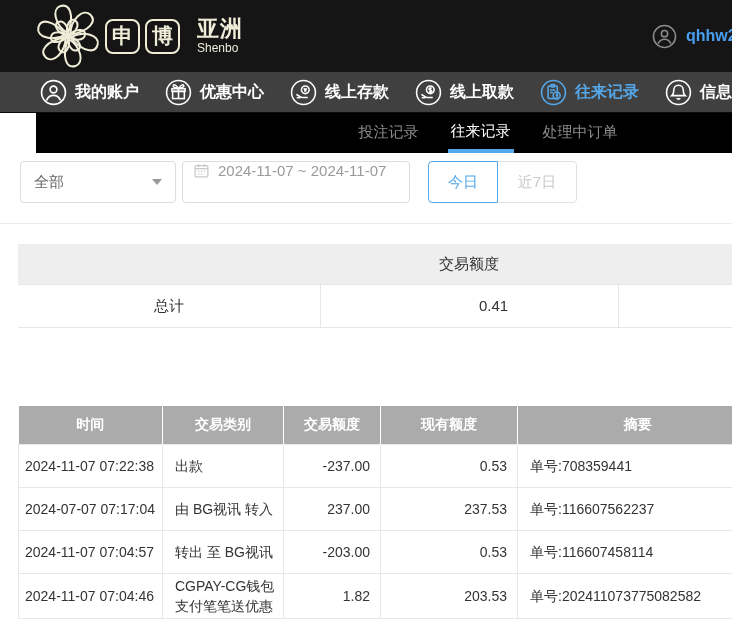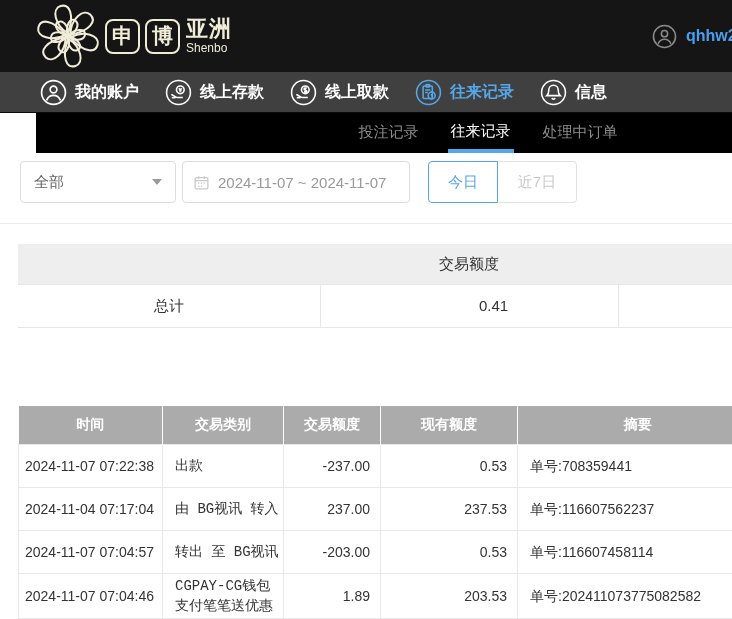--- a/index.html
+++ b/index.html
@@ -10,21 +10,21 @@
   }
   :root{--accent:#54a7e9;--cream:#efecd8;}
 
   
   .top-header{height:72px;background:#151515;position:relative;}
   .brand{position:absolute;left:34px;top:2px;display:flex;align-items:center;}
   .flower{width:68px;height:68px;color:var(--cream);}
   .logo-boxes{display:flex;gap:5px;margin-left:3px;}
   .logo-box{width:31px;height:31px;border:2px solid var(--cream);border-radius:8px;color:var(--cream);
     font-size:21px;font-weight:bold;display:flex;align-items:center;justify-content:center;}
-  .logo-right{margin-left:6px;color:var(--cream);line-height:1;}
+  .logo-right{margin-left:17px;color:var(--cream);line-height:1;}
   .logo-region{font-size:22px;font-weight:bold;letter-spacing:1px;}
   .logo-latin{font-size:12px;margin-top:2px;}
   .user-account{position:absolute;left:652px;top:0;height:72px;display:flex;align-items:center;gap:9px;cursor:pointer;}
   .user-account svg{width:25px;height:25px;color:#8a8a8a;flex:none;}
   .username{color:#4a9ef0;font-size:16px;font-weight:bold;white-space:nowrap;}
 
   
   .main-nav{height:40px;background:#404040;display:flex;align-items:center;padding-left:40px;gap:26px;
     border-bottom:1px solid #0b0b0b;}
   .nav-item{display:flex;align-items:center;gap:8px;color:#fff;font-size:16px;font-weight:bold;
@@ -37,21 +37,21 @@
   .subtab-inner{display:flex;gap:26px;transform:translateX(104px);}
   .tab{color:#8b8b8b;font-size:15px;height:40px;line-height:38px;padding:0 3px;box-sizing:border-box;cursor:pointer;white-space:nowrap;}
   .tab.active{color:#fff;border-bottom:4px solid var(--accent);line-height:36px;}
 
   
   .filter-bar{display:flex;align-items:center;padding:8px 0 0 20px;}
   .select-box{width:156px;height:42px;border:1px solid #ddd;border-radius:4px;box-sizing:border-box;
     display:flex;align-items:center;justify-content:space-between;padding:0 13px;color:#666;font-size:15px;cursor:pointer;background:#fff;}
   .caret{width:0;height:0;border-left:5px solid transparent;border-right:5px solid transparent;border-top:6px solid #9a9a9a;}
   .date-box{margin-left:6px;width:228px;height:42px;border:1px solid #ddd;border-radius:4px;box-sizing:border-box;
-    display:flex;align-items:center;gap:8px;padding:0 10px;color:#9a9a9a;font-size:15px;cursor:pointer;background:#fff;white-space:nowrap;}
+    display:flex;align-items:flex-start;gap:8px;padding:0 10px;color:#9a9a9a;font-size:15px;cursor:pointer;background:#fff;white-space:nowrap;}
   .date-box svg{width:17px;height:17px;color:#c9c9c9;flex:none;}
   .quick-group{margin-left:18px;display:flex;}
   .qbtn{height:42px;background:#fff;border:1px solid #e0e0e0;color:#c9c9c9;font-size:15px;box-sizing:border-box;
     display:flex;align-items:center;justify-content:center;cursor:pointer;position:relative;}
   .qbtn.first{width:70px;border-radius:4px 0 0 4px;}
   .qbtn.mid{width:79px;margin-left:-1px;}
   .qbtn.last{width:80px;margin-left:-1px;border-radius:0 4px 4px 0;}
   .qbtn.active{border-color:var(--accent);color:var(--accent);z-index:1;}
   .search-btn{margin-left:5px;width:76px;height:42px;background:var(--accent);color:#fff;font-size:15px;
     border:none;border-radius:4px;cursor:pointer;font-family:inherit;}
@@ -63,21 +63,21 @@
   .summary-head{background:#eee;height:40px;line-height:40px;}
   .summary-row{height:42px;line-height:42px;border-top:1px solid #e6e6e6;border-bottom:1px solid #e6e6e6;}
   .summary-row > div + div{border-left:1px solid #e6e6e6;padding-left:48px;}
 
   
   .records{margin:78px 0 0 18px;border-collapse:collapse;table-layout:fixed;width:740px;font-size:14px;color:#333;}
   .records th{background:#ababab;color:#fff;height:38px;font-weight:bold;font-size:14px;padding:0;text-align:center;}
   .records th + th{border-left:1px solid #fff;}
   .records td{border:1px solid #e8e8e8;height:38px;padding:2px 10px;vertical-align:middle;line-height:20px;}
   .c-time{padding-left:6px !important;white-space:nowrap;}
-  .c-type{padding-left:12px !important;padding-right:4px !important;font-family:Liberation Mono, monospace;}
+  .c-type{padding-left:12px !important;padding-right:4px !important;}
   .c-amt{text-align:right;padding-right:10px !important;}
   .c-sum{padding-left:12px !important;white-space:nowrap;}
 </style>
 </head>
 <body>
 
 <div class="top-header">
   <div class="brand">
     <svg class="flower" viewBox="0 0 100 100">
       <g transform="translate(50,50)" fill="none" stroke="currentColor" stroke-width="3" stroke-linecap="round">
@@ -122,20 +122,31 @@
     <svg viewBox="0 0 24 24" fill="none" stroke="currentColor" stroke-width="1.5">
       <circle cx="12" cy="12" r="10.6"></circle>
         <circle cx="12" cy="9.3" r="3"></circle>
       <path d="M5.8 19c1.4-3 3.6-4.4 6.2-4.4s4.8 1.4 6.2 4.4"></path>
     </svg>
     <span>我的账户</span>
   </div>
   <div class="nav-item">
     <svg viewBox="0 0 24 24" fill="none" stroke="currentColor" stroke-width="1.4">
       <circle cx="12" cy="12" r="10.6"></circle>
+      <rect x="6.8" y="11" width="10.4" height="6.4"></rect>
+      <rect x="6.2" y="8.6" width="11.6" height="2.4"></rect>
+      <path d="M12 8.6v8.8"></path>
+      <path d="M11.8 8.4C10 5.2 8.1 4.6 7.4 5.6c-.6 1 .7 2.6 4.4 2.9"></path>
+      <path d="M12.2 8.4c1.8-3.2 3.7-3.8 4.4-2.8.6 1-.7 2.6-4.4 2.9"></path>
+    </svg>
+    <span>优惠中心</span>
+  </div>
+  <div class="nav-item">
+    <svg viewBox="0 0 24 24" fill="none" stroke="currentColor" stroke-width="1.4">
+      <circle cx="12" cy="12" r="10.6"></circle>
       <circle cx="13.6" cy="9.6" r="3.4"></circle>
       <path d="M12.3 8.3l1.3 1.5 1.3-1.5M13.6 9.8v1.6M12.5 10.4h2.2"></path>
       <path d="M5.6 13.8c2 .5 3 2.6 5.2 2.6h5"></path>
       <path d="M6 16.6h3.4"></path>
     </svg>
     <span>线上存款</span>
   </div>
   <div class="nav-item">
     <svg viewBox="0 0 24 24" fill="none" stroke="currentColor" stroke-width="1.4">
       <circle cx="12" cy="12" r="10.6"></circle>
@@ -228,37 +239,37 @@
   </thead>
   <tbody>
     <tr>
       <td class="c-time">2024-11-07 07:22:38</td>
       <td class="c-type">出款</td>
       <td class="c-amt">-237.00</td>
       <td class="c-amt">0.53</td>
       <td class="c-sum">单号:708359441</td>
     </tr>
     <tr>
-      <td class="c-time">2024-11-04 07:17:04</td>
+      <td class="c-time">2024-07-07 07:17:04</td>
       <td class="c-type">由 BG视讯 转入</td>
       <td class="c-amt">237.00</td>
       <td class="c-amt">237.53</td>
       <td class="c-sum">单号:116607562237</td>
     </tr>
     <tr>
       <td class="c-time">2024-11-07 07:04:57</td>
       <td class="c-type">转出 至 BG视讯</td>
       <td class="c-amt">-203.00</td>
       <td class="c-amt">0.53</td>
       <td class="c-sum">单号:116607458114</td>
     </tr>
     <tr>
       <td class="c-time">2024-11-07 07:04:46</td>
       <td class="c-type">CGPAY-CG钱包支付笔笔送优惠</td>
-      <td class="c-amt">1.89</td>
+      <td class="c-amt">1.82</td>
       <td class="c-amt">203.53</td>
       <td class="c-sum">单号:202411073775082582</td>
     </tr>
     <tr>
       <td class="c-time">2024-11-07 07:04:46</td>
       <td class="c-type">CGPAY支付</td>
       <td class="c-amt">200.00</td>
       <td class="c-amt">202.53</td>
       <td class="c-sum">单号:202411073775082582</td>
     </tr>

